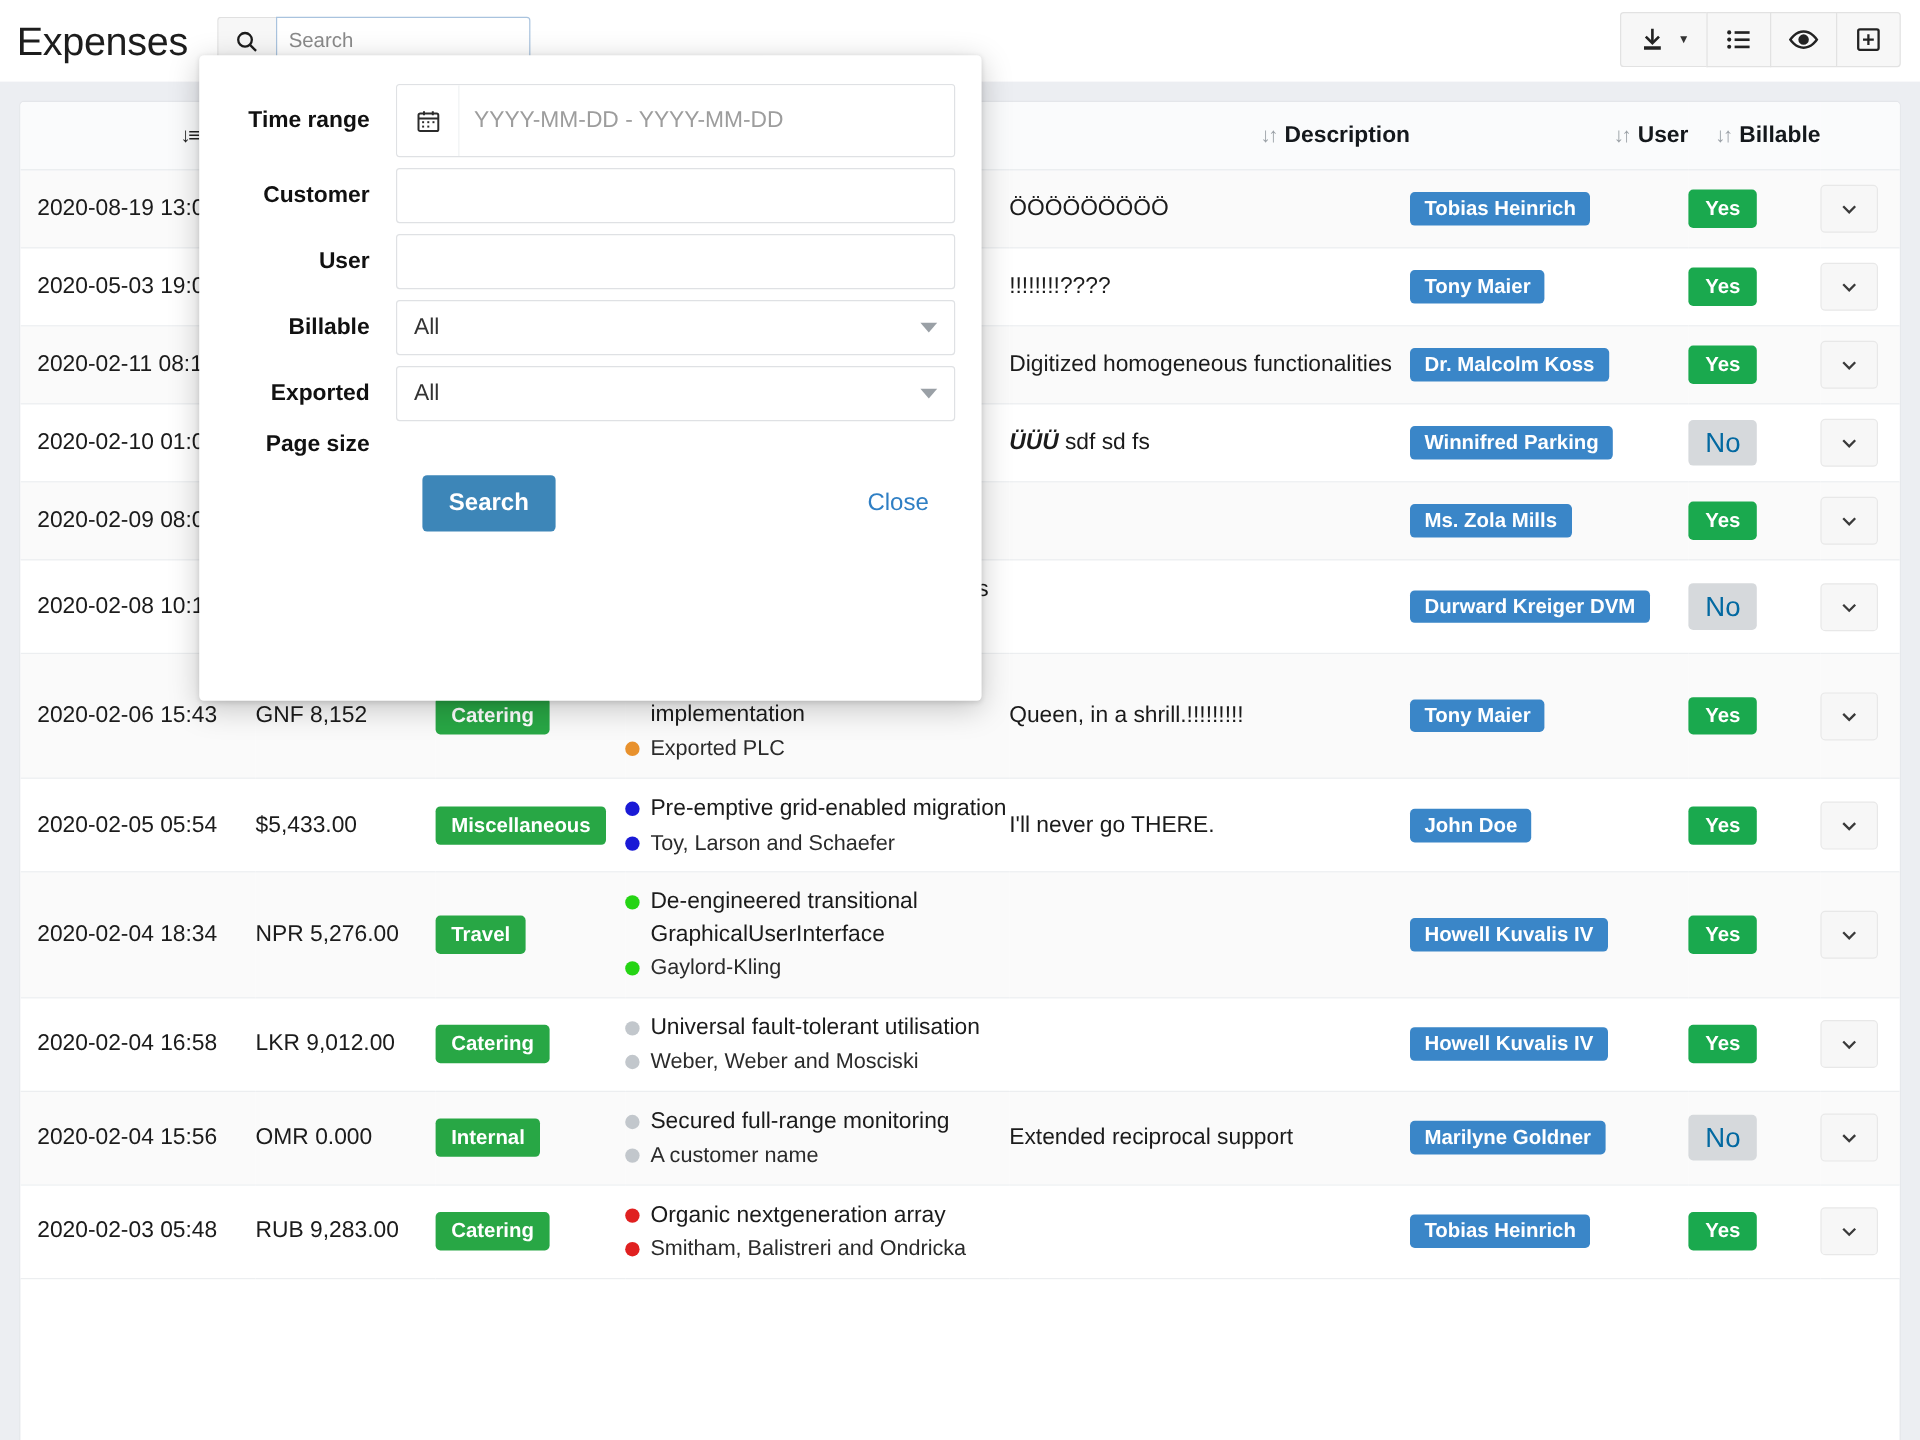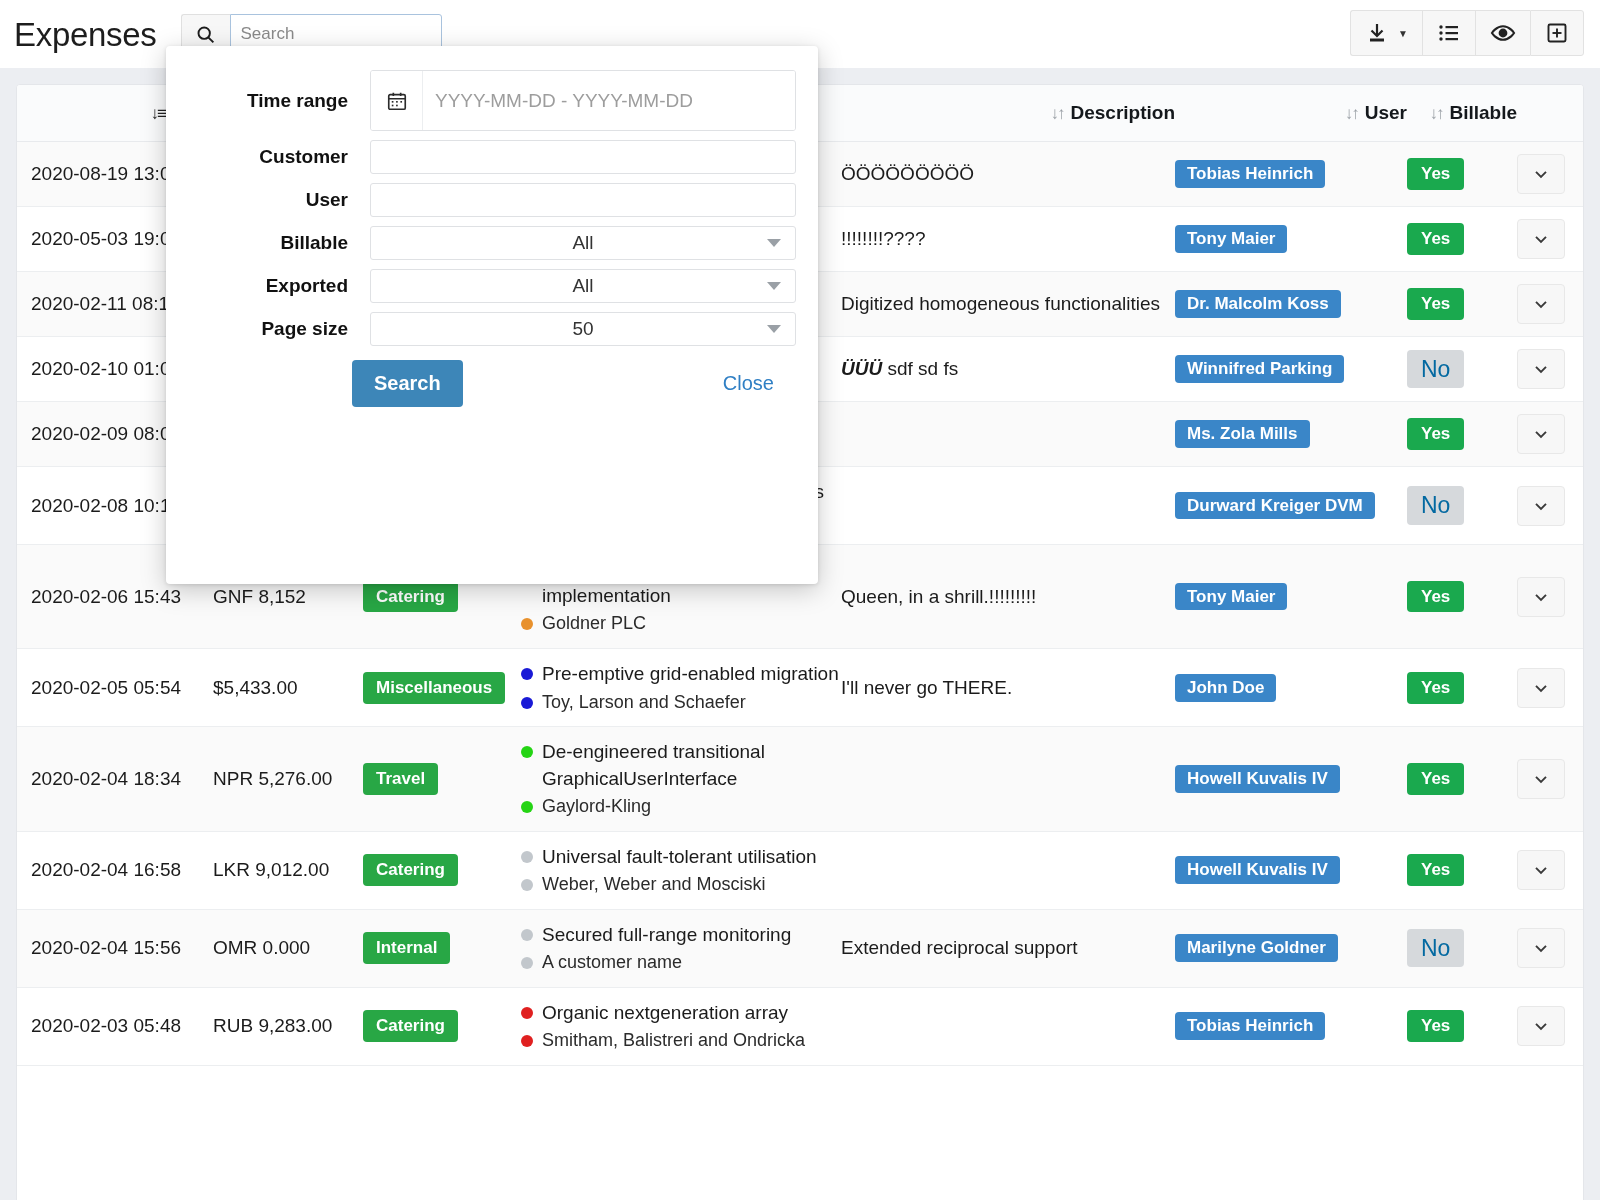--- a/index.html
+++ b/index.html
@@ -105,31 +105,30 @@
     color: #3a3a3a; cursor: pointer;
   }
 
   
   .popover {
     position: absolute; left: 166px; top: 46px; width: 652px; height: 538px;
     background: #fff; border-radius: 4px;
     box-shadow: 0 6px 26px rgba(0,0,0,.21), 0 1px 4px rgba(0,0,0,.12);
     z-index: 10; padding: 24px 22px 0 0;
   }
-  .frow { display: flex; align-items: center; margin-bottom: 9px; margin-left: 40px; }
+  .frow { display: flex; align-items: center; margin-bottom: 9px; }
   .flabel {
     width: 164px; text-align: right; padding-right: 22px;
     font-size: 19px; font-weight: bold; color: #111;
   }
   .fctl { flex: 1; position: relative; }
   .fin {
-    width: 100%; height: 34px; border: 1px solid #dfe1e4; border-radius: 3px;
+    width: 100%; height: 46px; border: 1px solid #dfe1e4; border-radius: 3px;
     background: #fff; font-size: 19px; color: #333; padding: 0 14px; outline: none;
     font-family: "Liberation Sans", sans-serif;
-    text-align: center;
   }
   .fin::placeholder { color: #9a9a9a; }
   .daterow { display: flex; width: 100%; height: 61px; border: 1px solid #dfe1e4; border-radius: 3px; overflow: hidden; }
   .dateicon { width: 52px; display: flex; align-items: center; justify-content: center;
               border-right: 1px solid #eceef0; background: #fff; color: #2b2b2b; }
   .dateinput { flex: 1; border: none; font-size: 19px; padding: 0 12px; outline: none; color: #333;
                font-family: "Liberation Sans", sans-serif; }
   .dateinput::placeholder { color: #9d9d9d; }
   .fsel-caret {
     position: absolute; right: 15px; top: 50%; transform: translateY(-50%);
@@ -342,21 +341,21 @@
             <td class="td-date">2020-02-06 15:43</td>
             <td class="td-amount">GNF 8,152</td>
             <td><span class="badge-cat">Catering</span></td>
             <td>
               <div class="desc-line">
                 <span class="dot" style="background:#e8912d"></span>
                 <span class="desc-main">Centralized disintermediate implementation</span>
               </div>
               <div class="desc-line">
                 <span class="dot" style="background:#e8912d"></span>
-                <span class="desc-sub">Goldner PLC</span>
+                <span class="desc-sub">Exported PLC</span>
               </div>
             </td>
             <td>Queen, in a shrill.!!!!!!!!!</td>
             <td><span class="badge-user">Tony Maier</span></td>
             <td><span class="badge-yes">Yes</span></td>
             <td>
               <div class="chev-btn">
                 <svg width="20" height="20" viewBox="0 0 24 24" fill="none" stroke="currentColor" stroke-width="2.3">
                   <polyline points="6,9.5 12,15.5 18,9.5"></polyline>
                 </svg>
@@ -526,21 +525,20 @@
         <div class="frow">
           <div class="flabel">Billable</div>
           <div class="fctl"><input class="fin" type="text" placeholder="" readonly="" value="All" style=""><span class="fsel-caret"></span></div>
         </div>
         <div class="frow">
           <div class="flabel">Exported</div>
           <div class="fctl"><input class="fin" type="text" placeholder="" readonly="" value="All" style=""><span class="fsel-caret"></span></div>
         </div>
         <div class="frow">
           <div class="flabel">Page size</div>
-          <div class="fctl"><input class="fin" type="text" placeholder="" readonly="" value="50" style=""><span class="fsel-caret"></span></div>
         </div>
       </div>
     <div class="fbtns">
       <button class="btn-search">Search</button>
       <a class="link-close">Close</a>
     </div>
   </div>
 
 </div>
 

